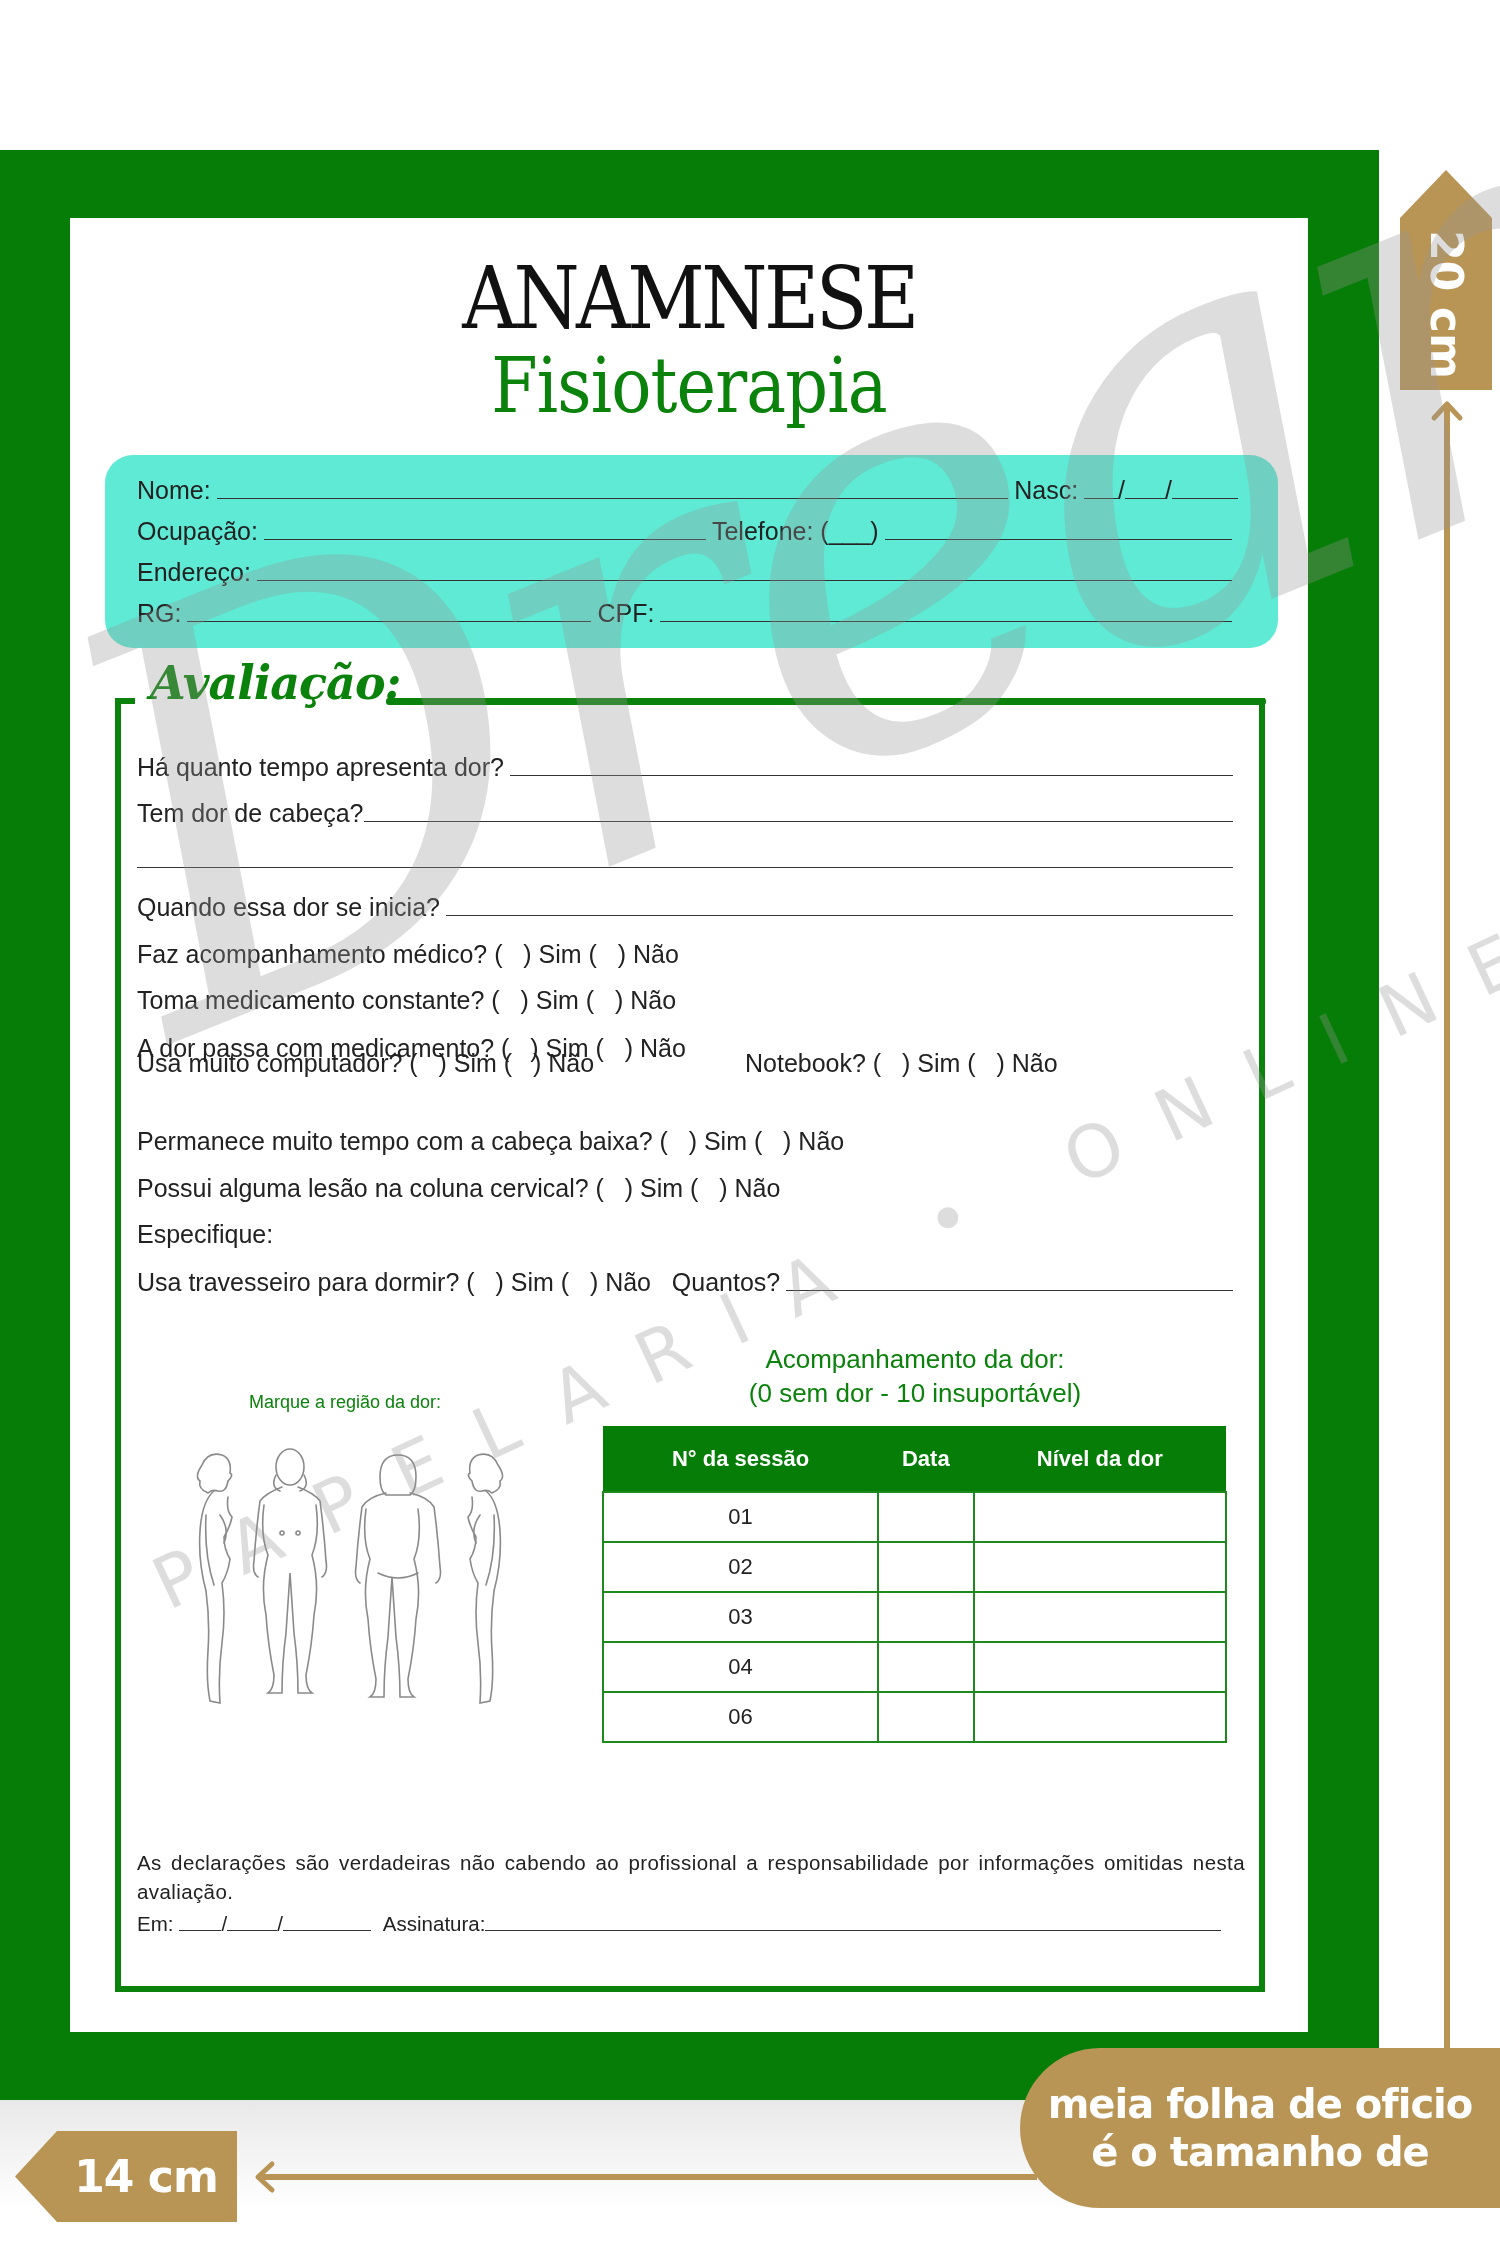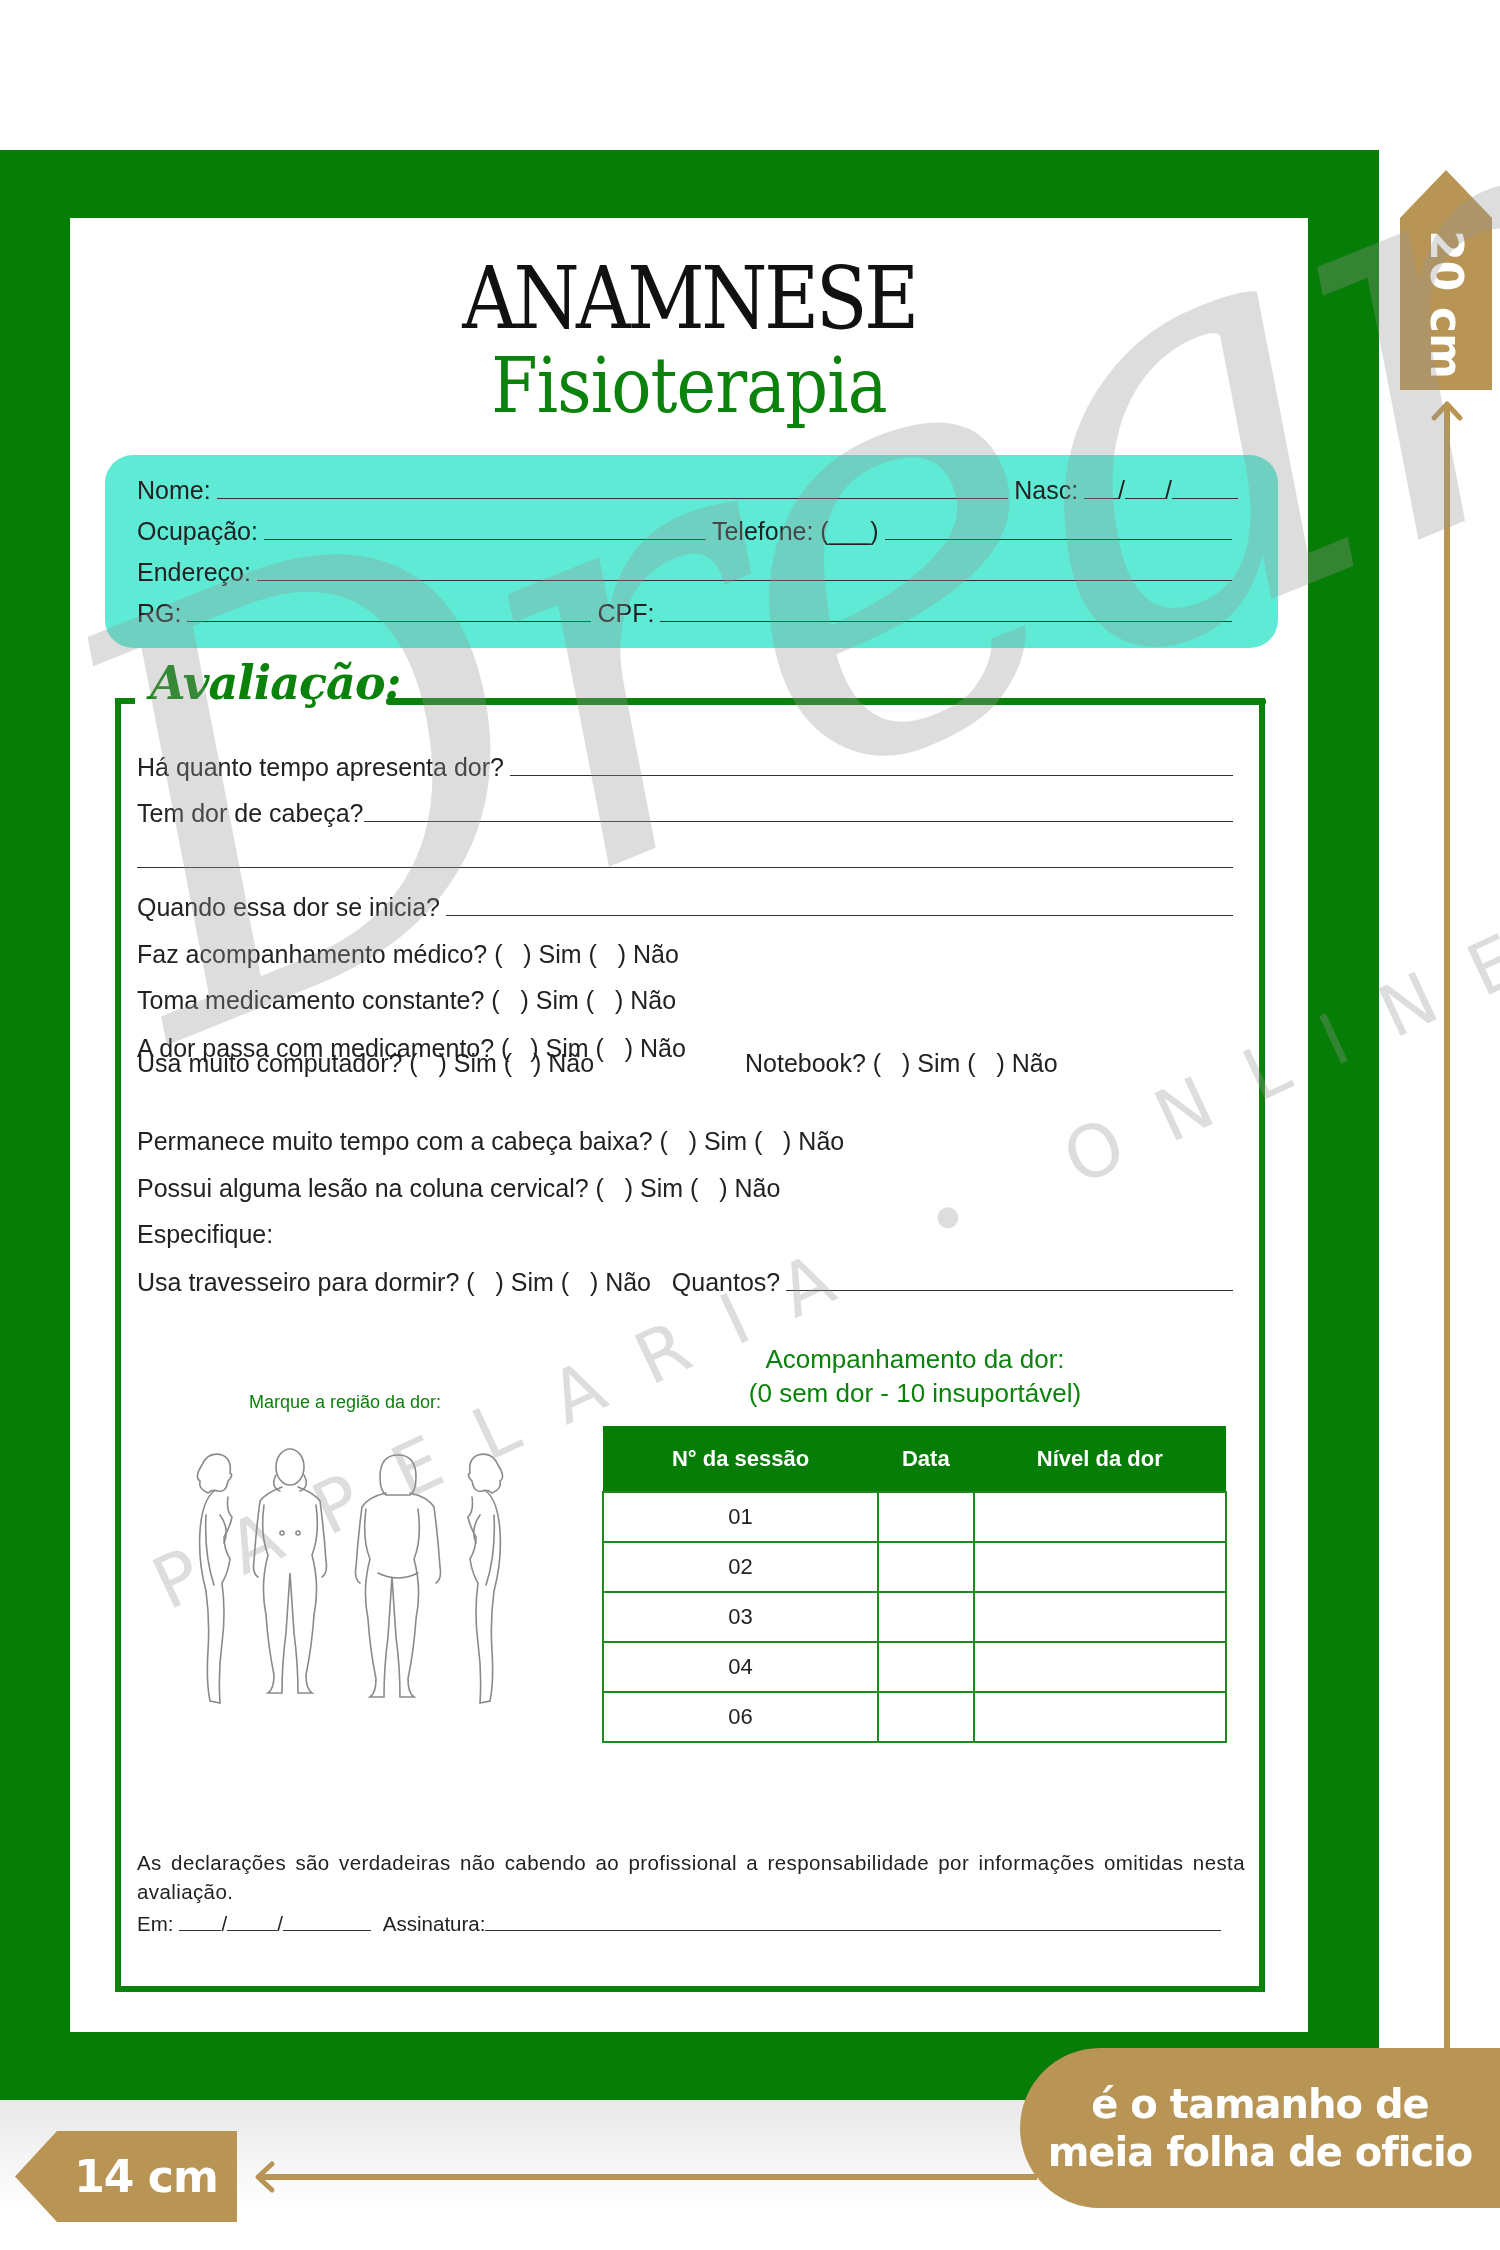--- a/index.html
+++ b/index.html
@@ -249,22 +249,22 @@
 </svg>
 <div id="tag-20-text" class="abs">
   <span>20 cm</span>
 </div>
 <svg id="v-arrow" class="abs" viewBox="0 0 38 24">
   <polyline points="6,20 19,6 32,20" fill="none" stroke="#b89555" stroke-width="5" stroke-linecap="round" stroke-linejoin="round"></polyline>
 </svg>
 <div id="v-line" class="abs"></div>
 
 <div id="pill" class="abs">
+  <span>meia folha de oficio</span>
   <span>é o tamanho de</span>
-  <span>meia folha de oficio</span>
 </div>
 
 <svg id="tag-14" class="abs" viewBox="0 0 222 91">
   <polygon points="0,45.5 42,0 222,0 222,91 42,91" fill="#b89555"></polygon>
 </svg>
 <div id="tag-14-text" class="abs">14 cm</div>
 <svg id="h-arrow" class="abs" viewBox="0 0 26 38">
   <polyline points="20,6 6,19 20,32" fill="none" stroke="#b89555" stroke-width="5" stroke-linecap="round" stroke-linejoin="round"></polyline>
 </svg>
 <div id="h-line" class="abs"></div>

